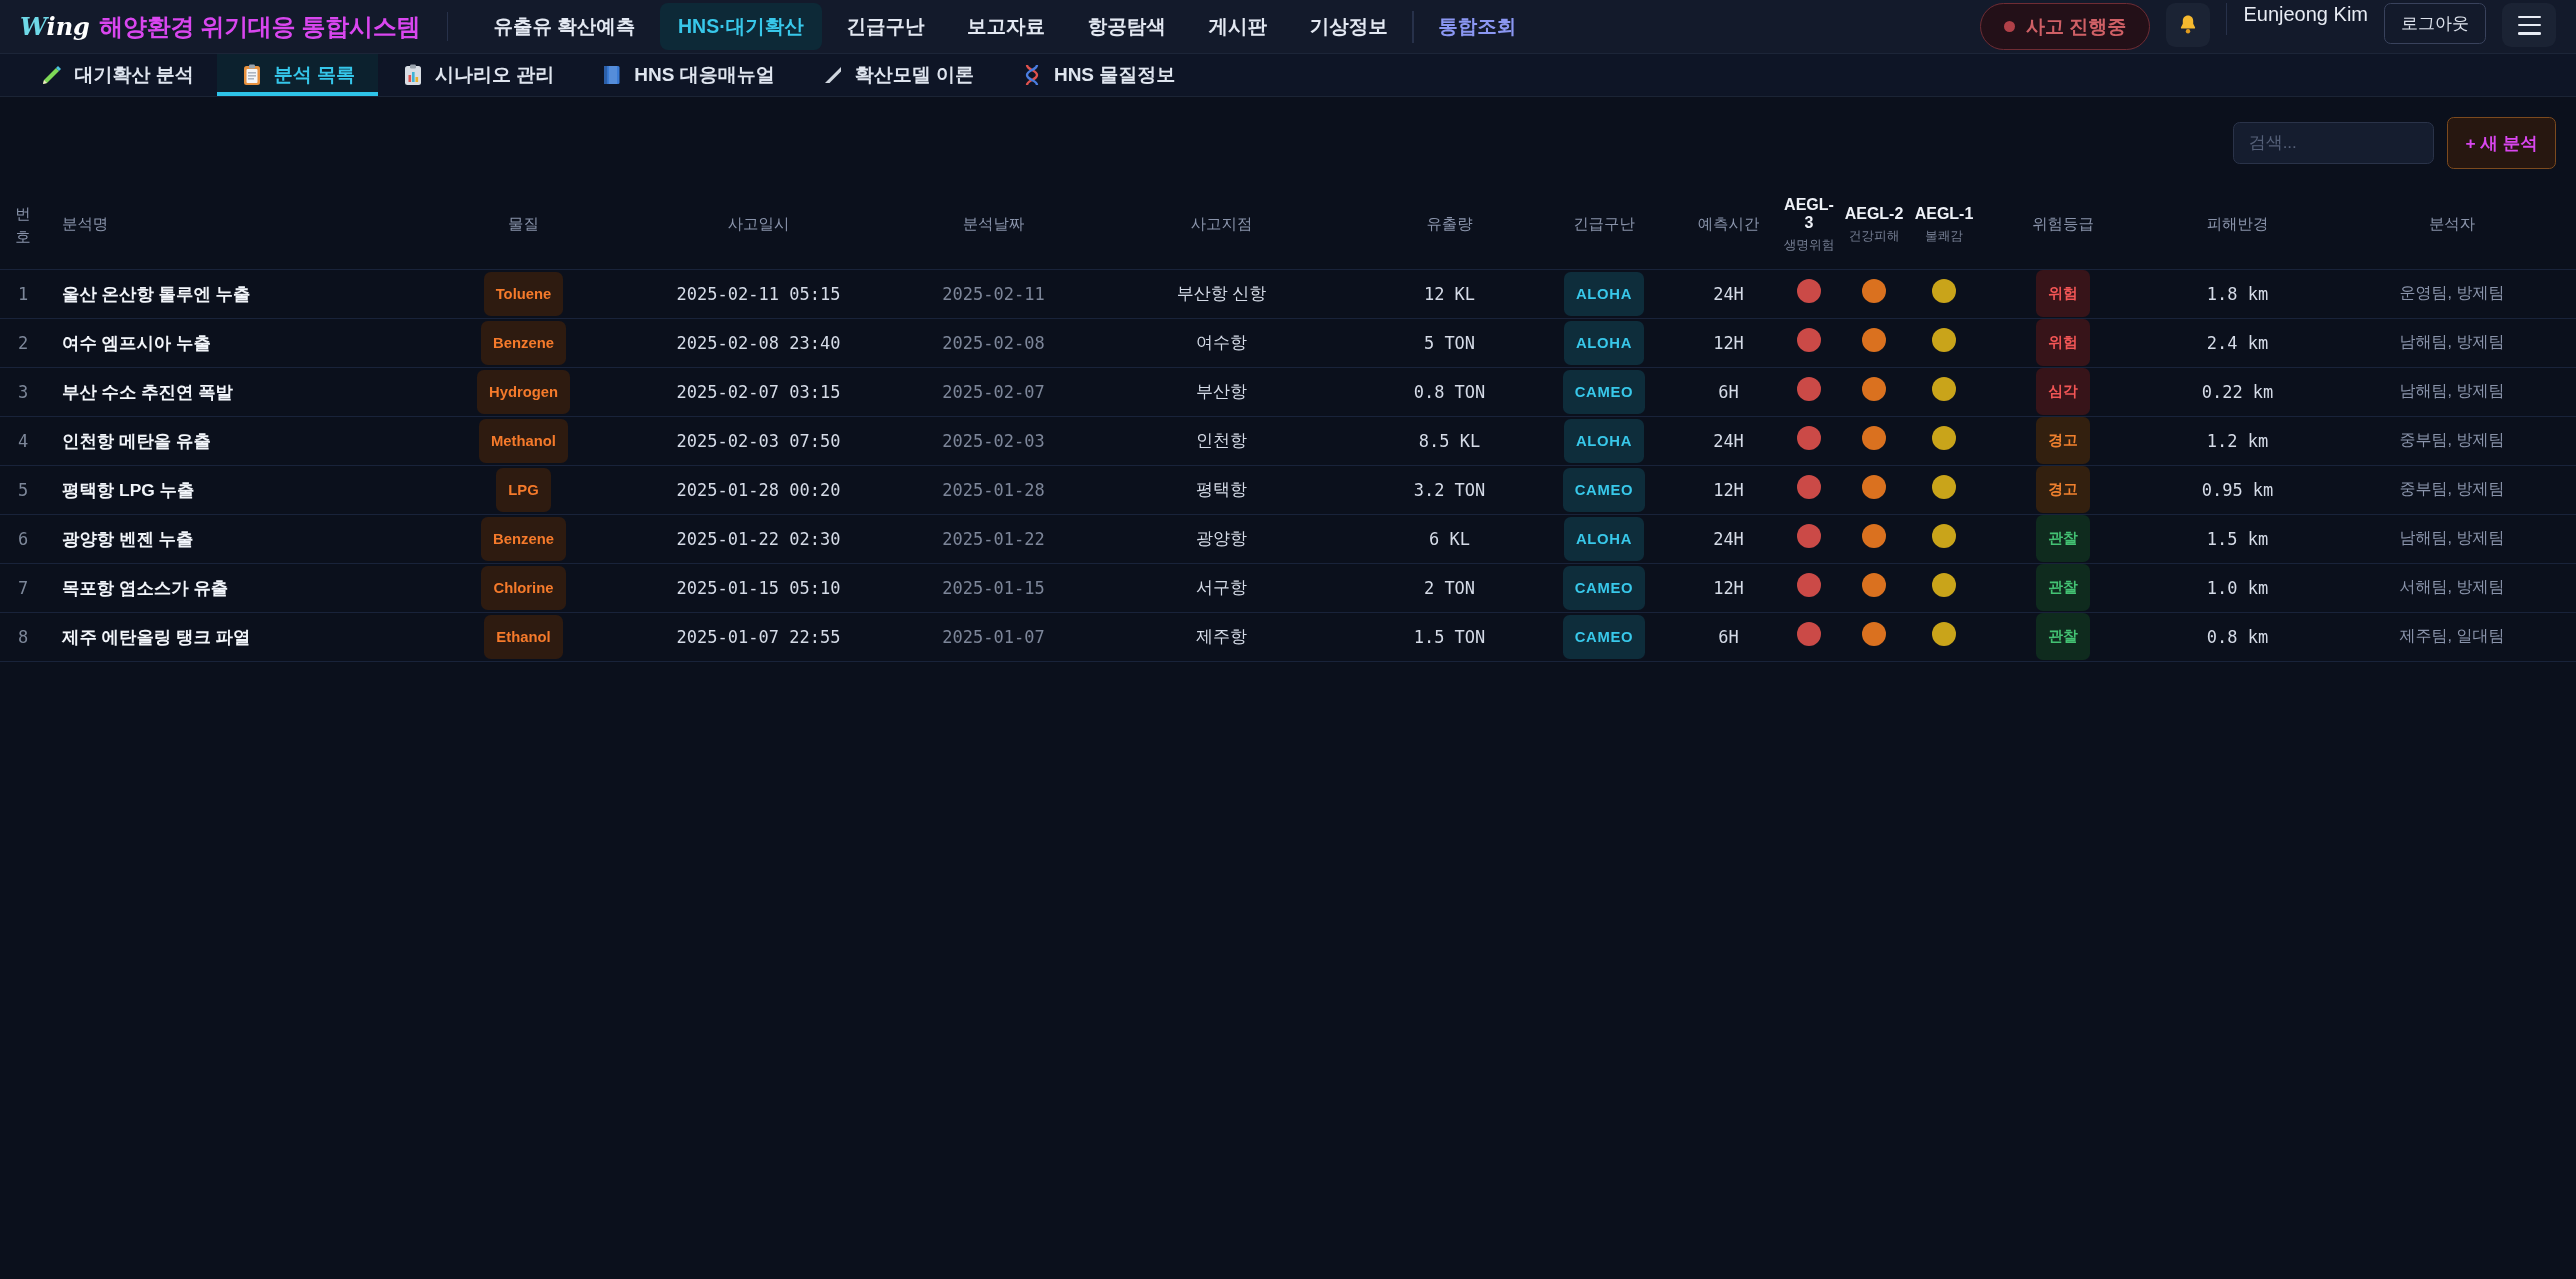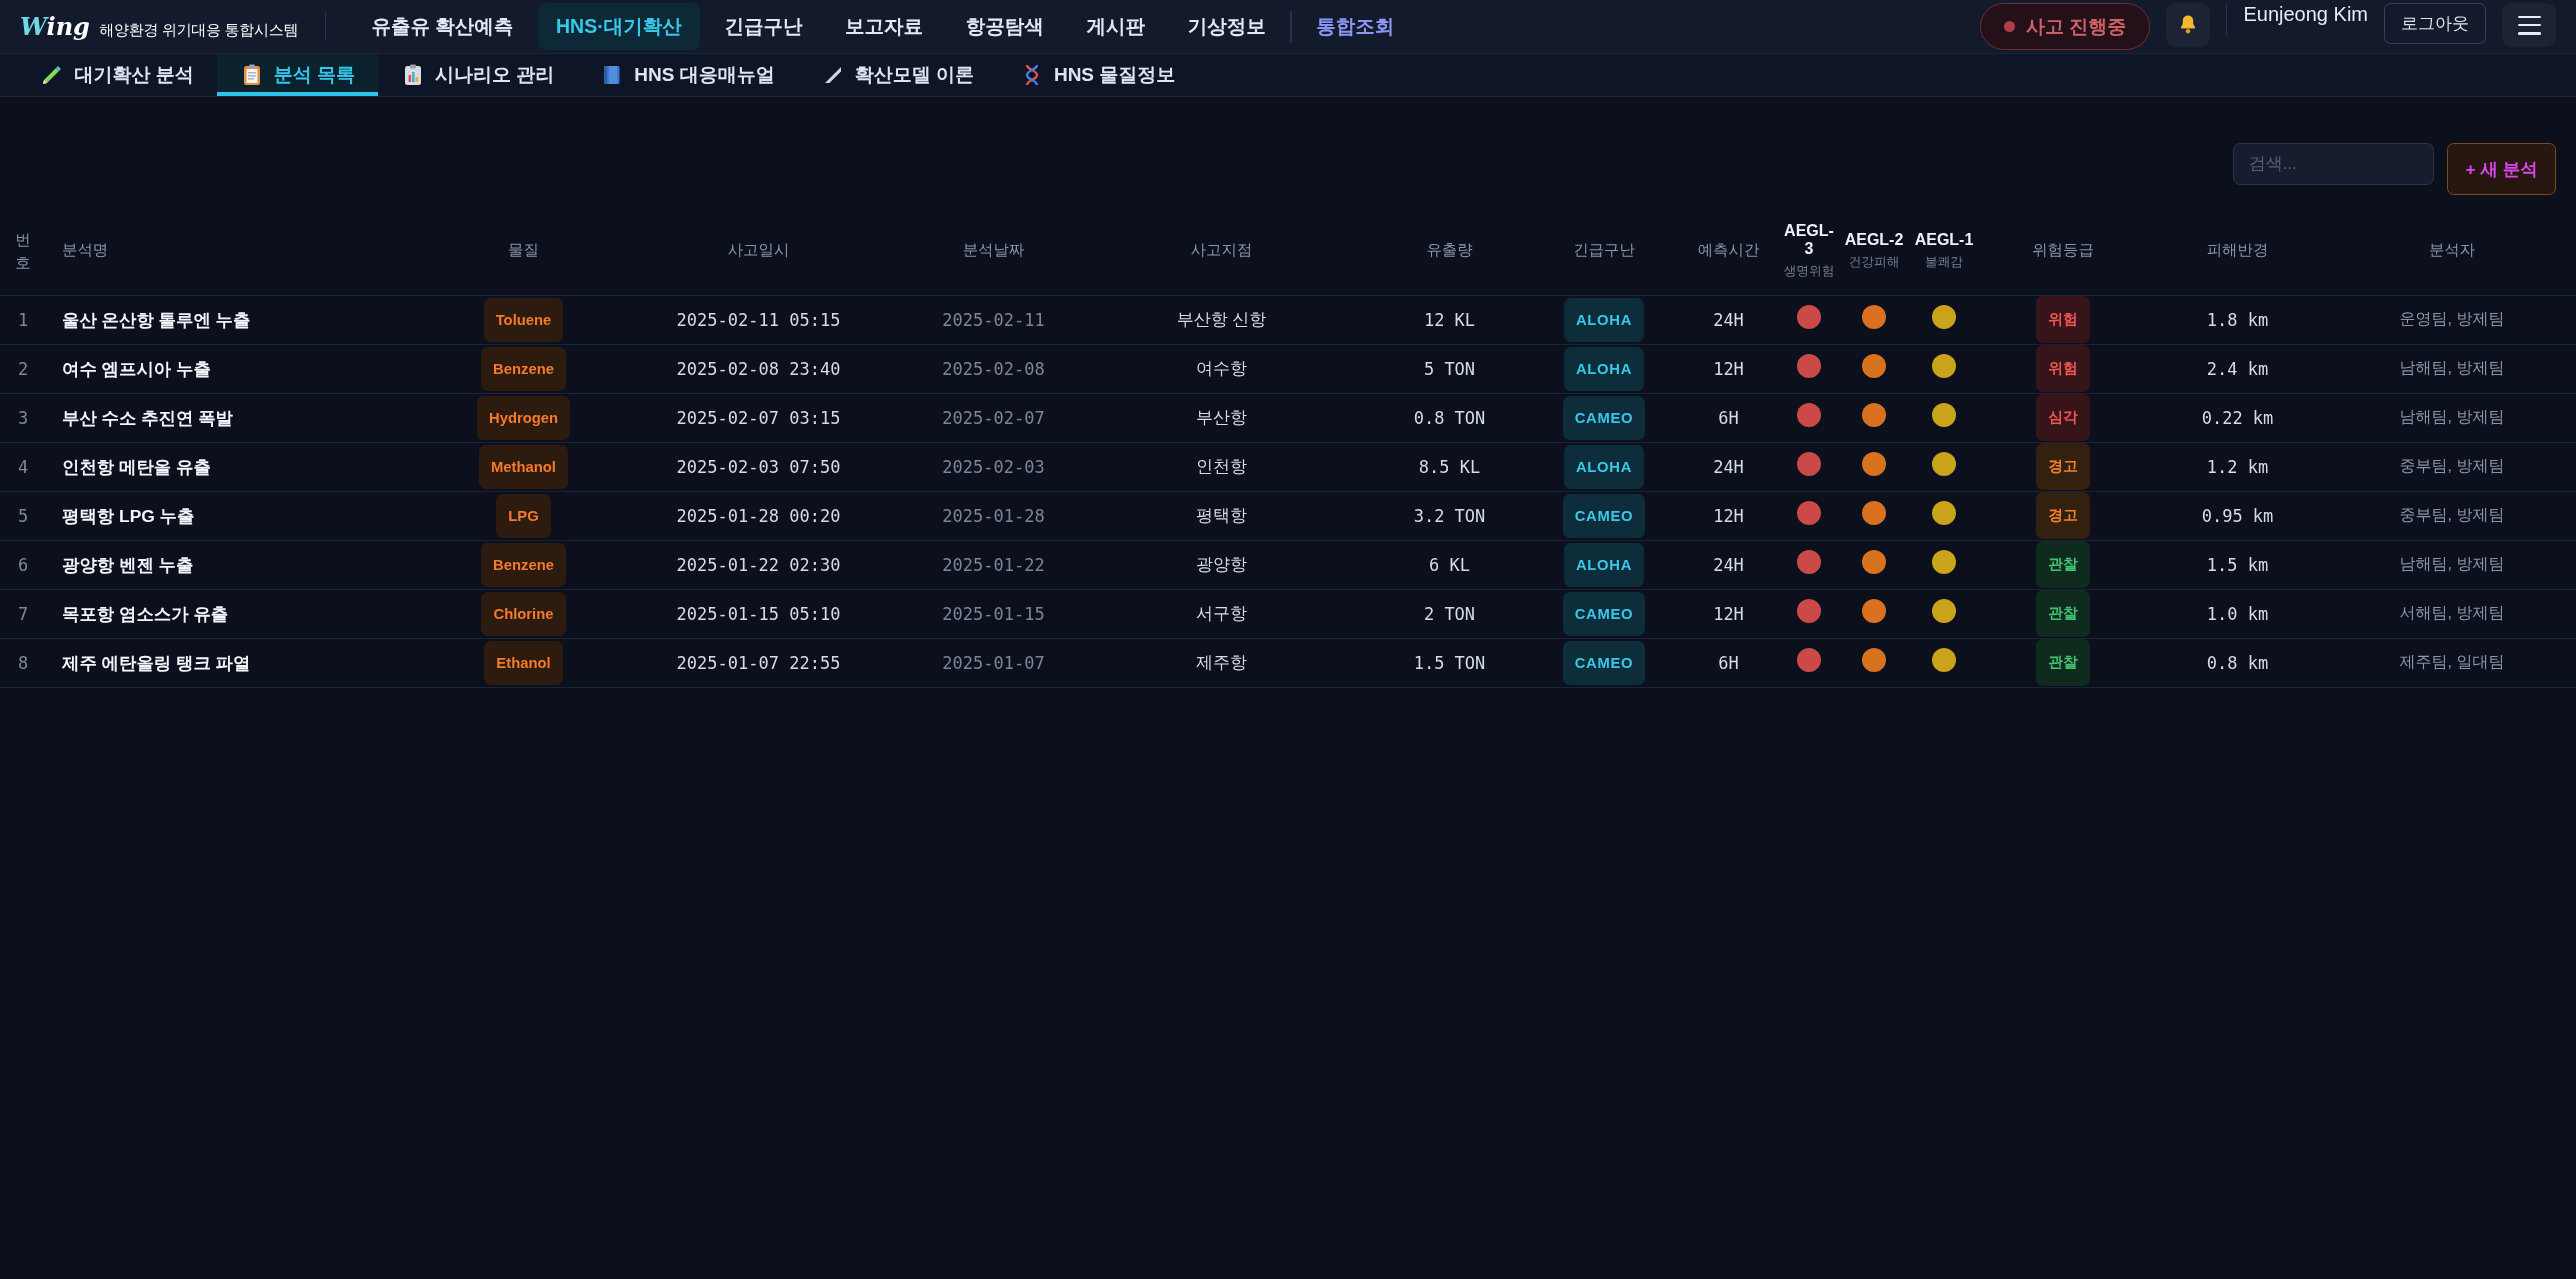--- a/index.html
+++ b/index.html
@@ -12,21 +12,21 @@
   .mono { font-family:"DejaVu Sans Mono", monospace; }
 
   
   .navbar {
     height:54px; background:#131a2b; border-bottom:0.7px solid #1c2538;
     display:flex; align-items:center; padding:0 20px; gap:0;
   }
   .logo { display:flex; align-items:baseline; gap:9.4px; white-space:nowrap; }
   .logo-mark { font-family:"DejaVu Serif", serif; font-style:italic; font-weight:bold; font-size:24px; color:#ffffff; }
   .logo-mark .w { color:#6fd9e8; }
-  .logo-title { font-size:15px; font-weight:400; color:#ffffff; letter-spacing:-0.3px; }
+  .logo-title { font-size:24px; font-weight:700; color:#d946ef; letter-spacing:-0.3px; }
   .nav-divider { width:1.3px; height:29.5px; background:#27314a; margin:0 27px; flex:none; }
   .nav-menu { display:flex; align-items:center; gap:6.7px; }
   .nav-item {
     font-size:19.5px; font-weight:700; color:#e3e8f2; padding:10px 18px;
     border-radius:8px; cursor:pointer; white-space:nowrap;
   }
   .nav-item.active { color:#38c8ea; background:#0d2937; }
   .nav-item.highlight { color:#8b97f2; }
   .nav-right { margin-left:auto; display:flex; align-items:flex-start; gap:16px; }
   .incident-badge {
@@ -66,21 +66,21 @@
   .toolbar {
     display:flex; align-items:center; padding:20px 20px 10.7px; gap:17.4px;
   }
   .page-title { display:flex; align-items:center; gap:12px; }
   .page-title svg { width:29.5px; height:29.5px; }
   .page-title h1 { font-size:25px; font-weight:800; color:#f4f7fc; letter-spacing:-0.3px; }
   .count-badge {
     background:#1a2232; color:#9aa4b8; font-size:15.4px; padding:6.7px 16px;
     border-radius:670px; white-space:nowrap;
   }
-  .toolbar-right { margin-left:auto; display:flex; align-items:flex-start; gap:13.4px;margin-top:26px; }
+  .toolbar-right { margin-left:auto; display:flex; align-items:center; gap:13.4px; }
   .search-input {
     width:201px; height:42px; background:#151d2f; border:1.3px solid #2a3349;
     border-radius:6.7px; color:#cdd4e2; font-size:17px; padding:0 14.8px;
     font-family:"Liberation Sans", sans-serif;
   }
   .search-input::placeholder { color:#556078; }
   .new-btn {
     height:52px; padding:0 17.4px; border-radius:6.7px; cursor:pointer;
     background:#271710; border:1.3px solid #7c4a1e; color:#d946ef;
     font-size:17.4px; font-weight:800; font-family:"Liberation Sans", sans-serif; white-space:nowrap;

